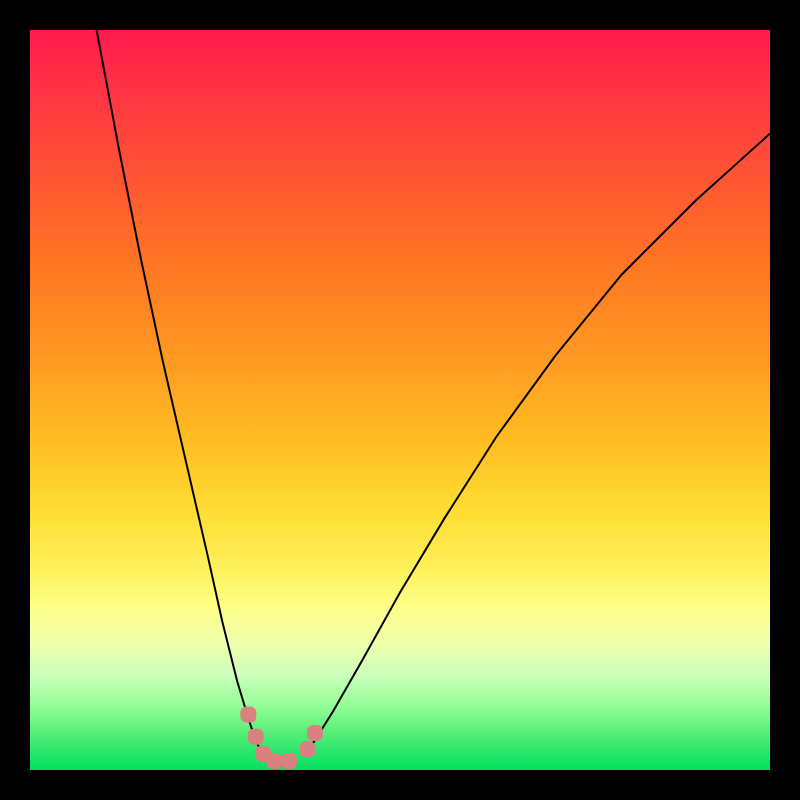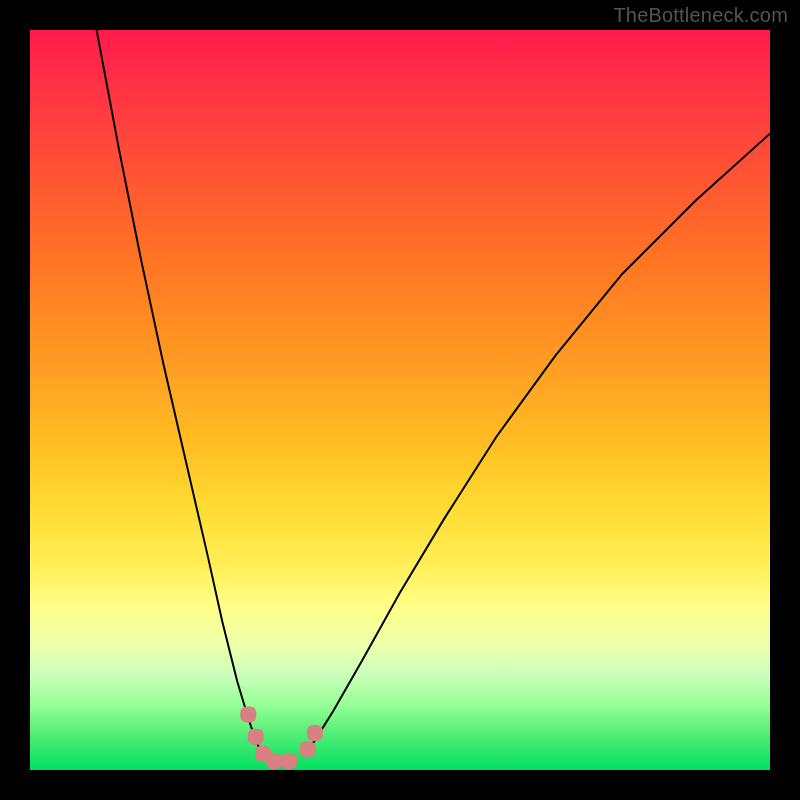--- a/index.html
+++ b/index.html
@@ -54,21 +54,20 @@
   }
   .marker {
     fill: #d98080;
     stroke: none;
   }
 </style>
 </head>
 <body>
 
 <div class="frame">
-  <div class="watermark">TheBottleneck.com</div>
   <div class="plot-area">
     <svg class="curve" viewBox="0 0 740 740">
       <path id="left-branch" class="curve-path" d="M66.6 0.0 L88.8 118.4 L111.0 229.4 L133.2 333.0 L155.4 429.2 L177.6 525.4 L192.4 592.0 L207.2 651.2 L218.3 688.2 L225.7 710.4 L233.1 725.2 "></path>
       <path id="right-branch" class="curve-path" d="M273.8 725.2 L284.9 710.4 L303.4 680.8 L333.0 629.0 L370.0 562.4 L414.4 488.4 L466.2 407.0 L525.4 325.6 L592.0 244.2 L666.0 170.2 L740.0 103.6 "></path>
       <g id="markers">
           <rect x="210.3" y="676.5" width="16" height="16" rx="6" class="marker"></rect>
           <rect x="217.7" y="698.7" width="16" height="16" rx="6" class="marker"></rect>
           <rect x="225.1" y="715.7" width="16" height="16" rx="6" class="marker"></rect>
           <rect x="236.2" y="723.1" width="16" height="16" rx="6" class="marker"></rect>
           <rect x="251.0" y="723.1" width="16" height="16" rx="6" class="marker"></rect>

